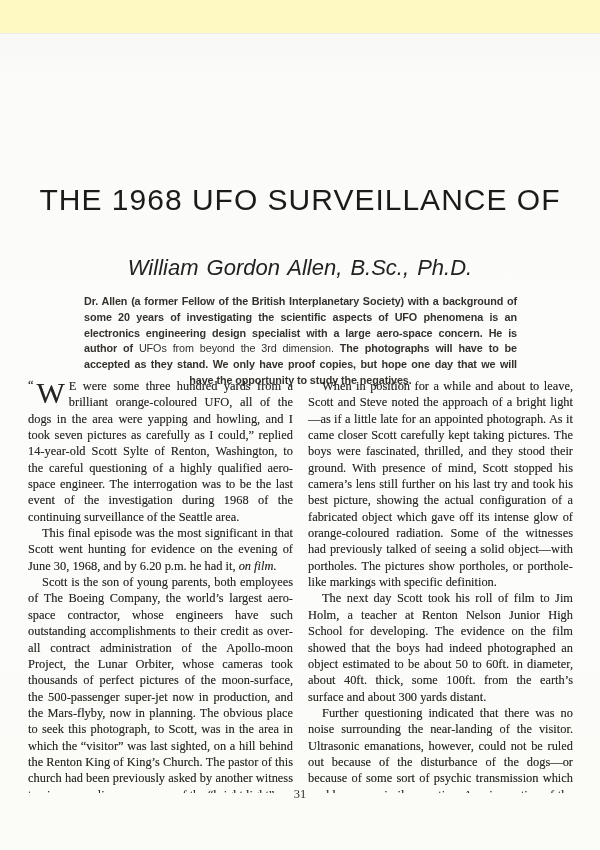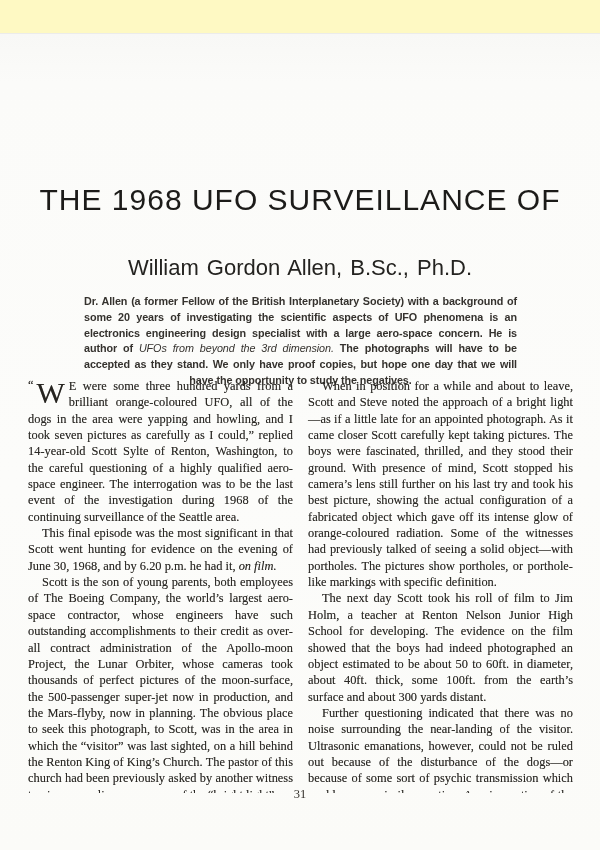--- a/index.html
+++ b/index.html
@@ -42,41 +42,42 @@
     color: #1c1b19;
   }
   .title .title-line { display: block; }
   .byline {
     position: absolute;
     top: 254px;
     left: 0;
     width: 600px;
     text-align: center;
     font-family: "Liberation Sans", sans-serif;
+    font-style: italic;
     font-size: 22px;
     line-height: 28px;
     word-spacing: 2px;
     color: #242320;
   }
   .intro {
     position: absolute;
     top: 294px;
     left: 84px;
     width: 433px;
     margin: 0;
     font-family: "Liberation Sans", sans-serif;
     font-weight: 700;
     font-size: 10.8px;
     line-height: 15.8px;
     text-align: justify;
     text-align-last: center;
     letter-spacing: -0.1px;
     color: #35322e;
   }
-  .intro .book-italic { font-style: italic; font-weight: 400; }
+  .intro .book-italic { font-weight: 400; }
   .columns {
     position: absolute;
     top: 378px;
     left: 28px;
     width: 546px;
     height: 415px;
     display: flex;
     gap: 15px;
     overflow: hidden;
   }

